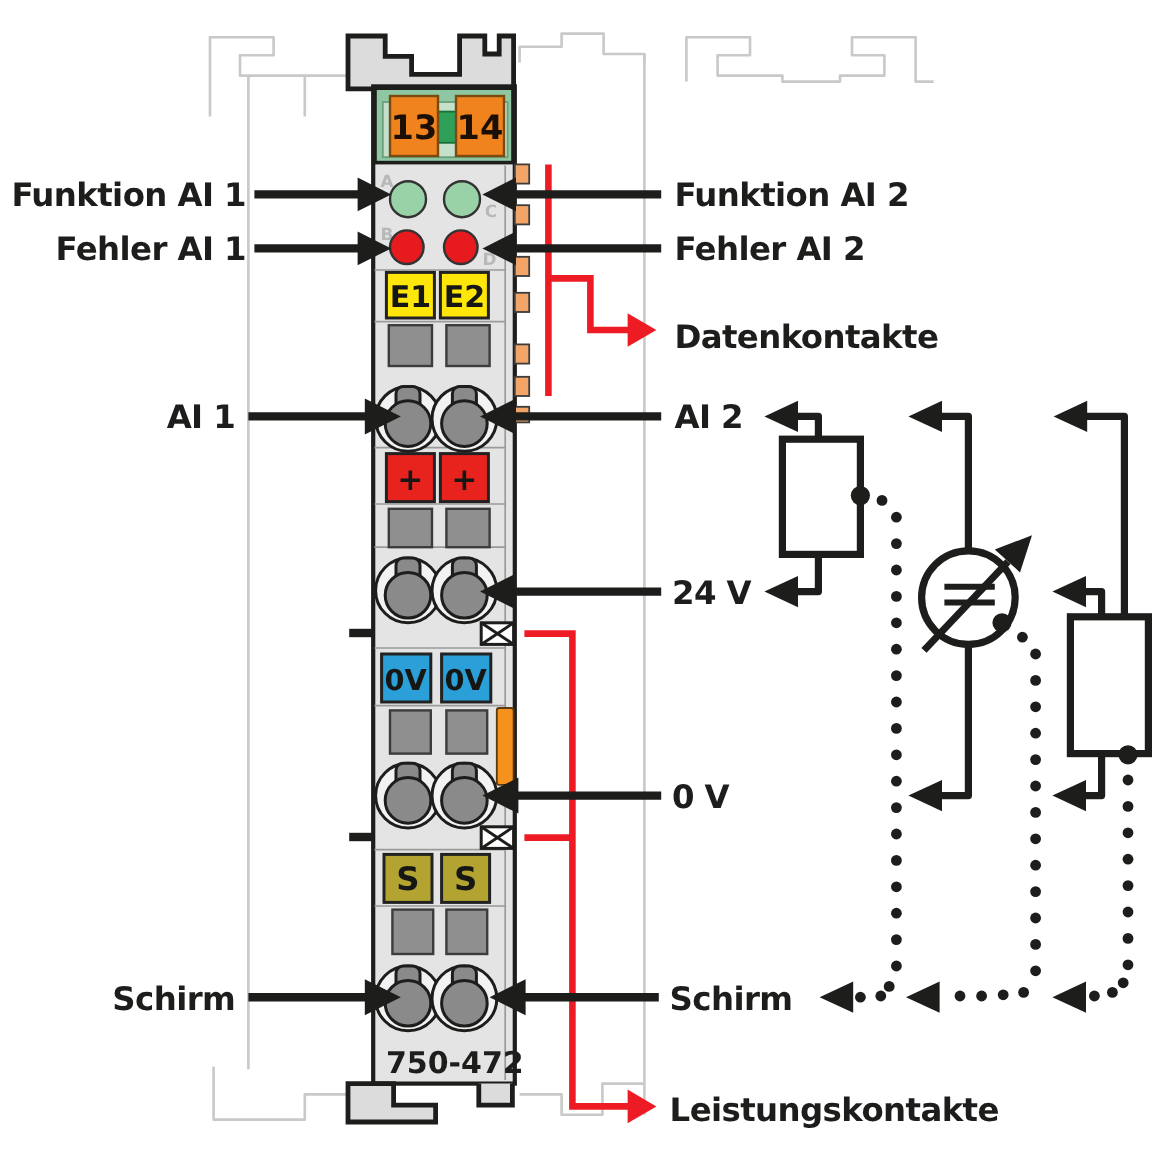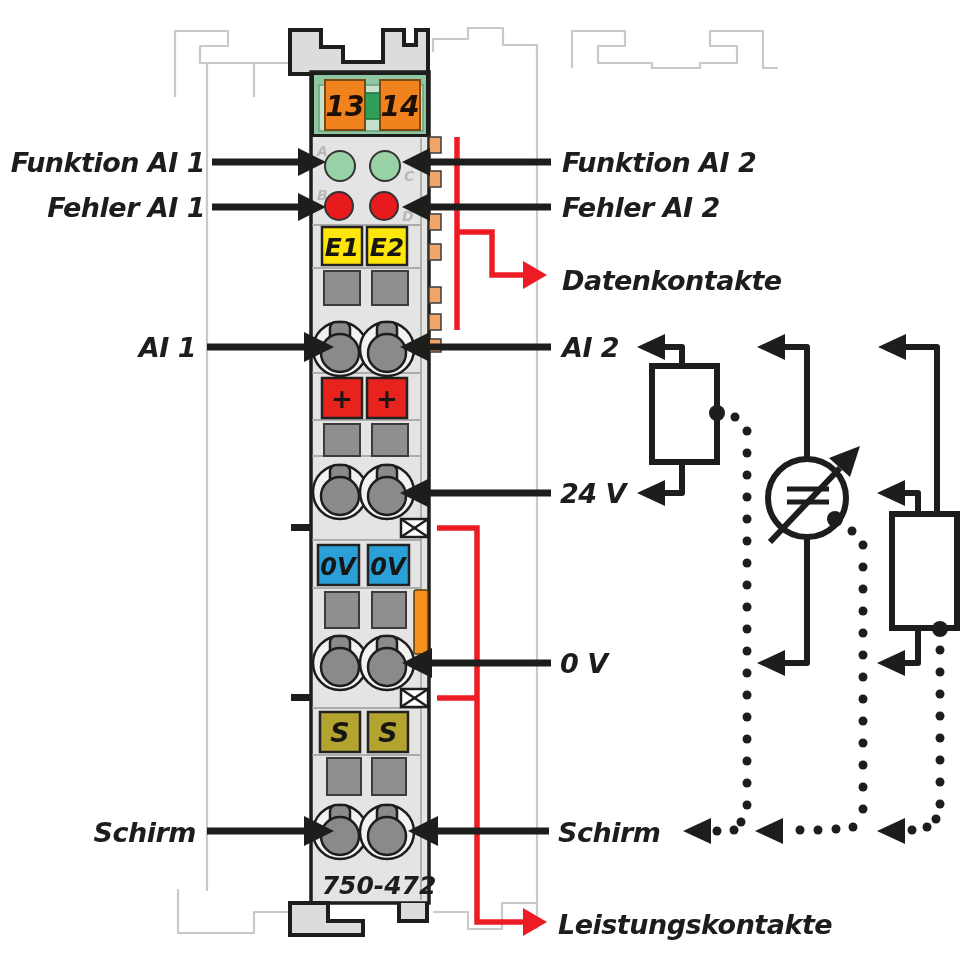--- a/index.html
+++ b/index.html
@@ -1,17 +1,17 @@
 <!DOCTYPE html>
 <html><head>
 <meta charset="utf-8">
 <style>
   html,body{margin:0;padding:0;background:#ffffff;}
   .stage{position:relative;width:964px;height:964px;background:#ffffff;overflow:hidden;
-         font-family:"DejaVu Sans","Liberation Sans",sans-serif;font-style:italic;}
+         font-family:"DejaVu Sans","Liberation Sans",sans-serif;}
   svg{display:block;}
   text{font-family:"DejaVu Sans","Liberation Sans",sans-serif;}
   .lbl{font-weight:bold;font-size:27px;fill:#1d1d1b;letter-spacing:-0.5px;}
   .tagtxt{font-weight:bold;fill:#161614;}
   .ledletter{font-size:14px;fill:#b8b8b8;font-weight:bold;}
 </style>
 </head>
 <body>
 
 <div class="stage">

